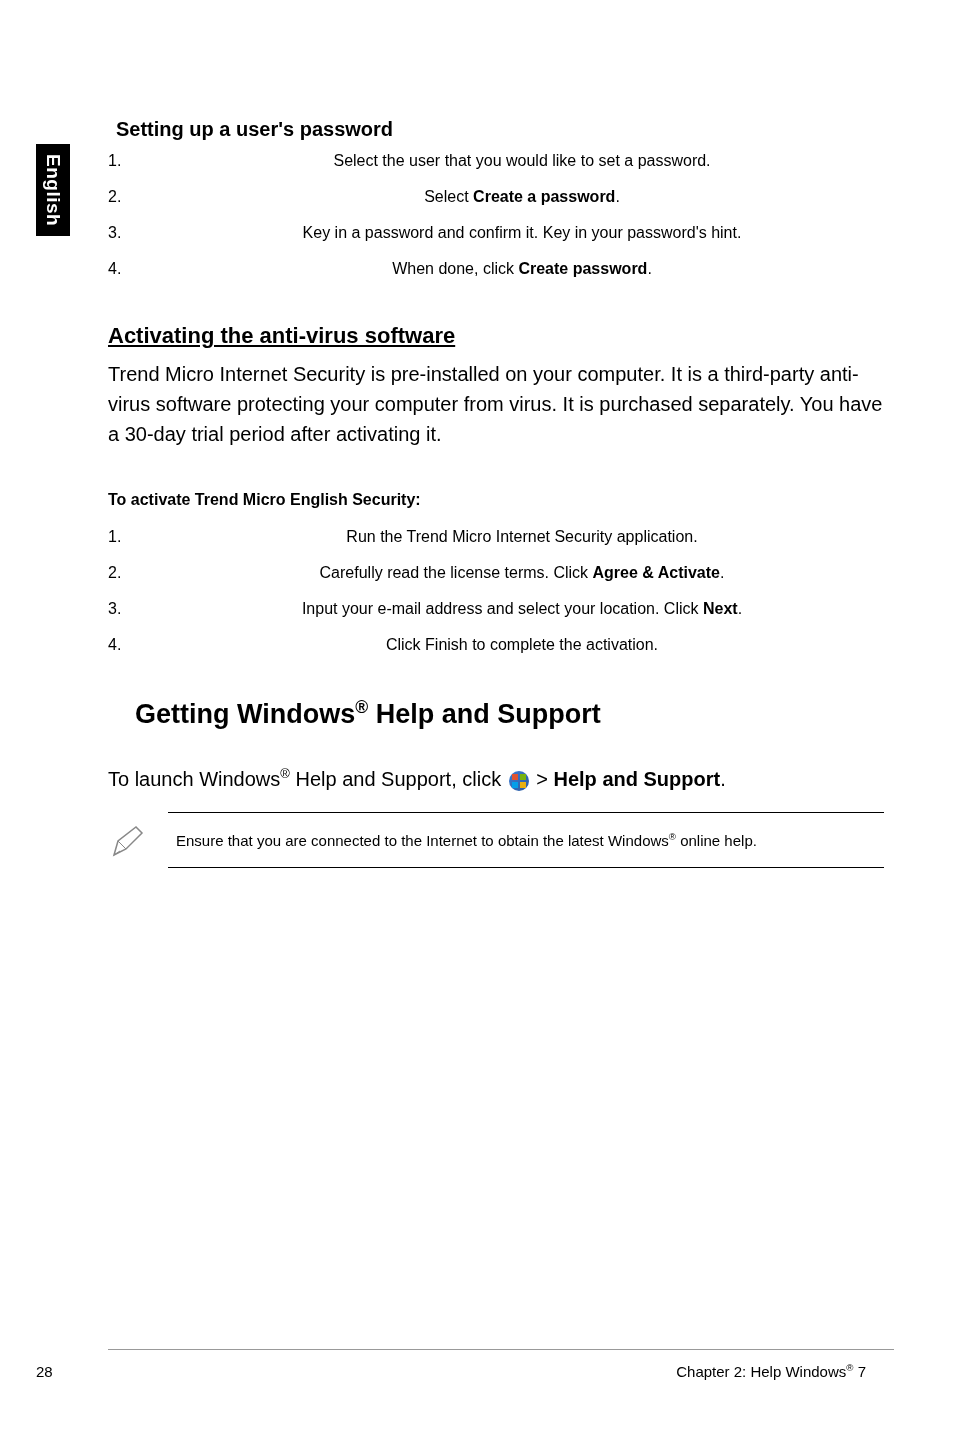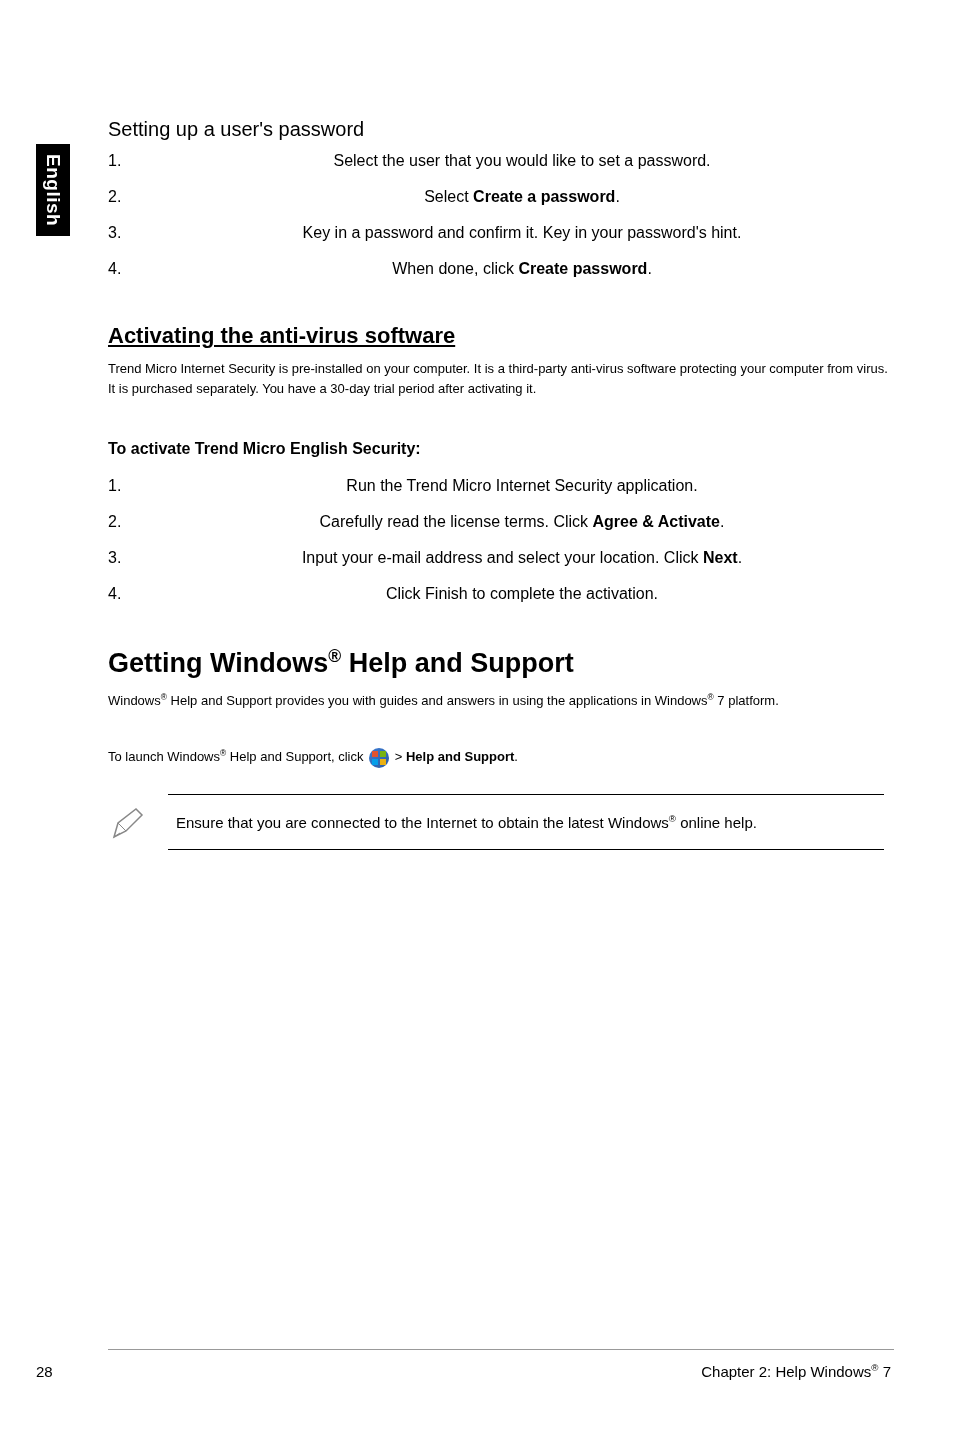--- a/index.html
+++ b/index.html
@@ -30,43 +30,45 @@
       font-family: "Arial Black", Arial, sans-serif;
     }
     .content {
       position: absolute;
       left: 108px;
       top: 118px;
       right: 60px;
     }
     .h3 {
       font-size: 20px;
-      font-weight: normal;
+      font-weight: bold;
       margin-bottom: 8px;
+      margin-left: 8px;
     }
     .h3-bold-sub {
       font-size: 16px;
       font-weight: bold;
       margin-bottom: 16px;
     }
     .h2 {
       font-size: 22px;
       font-weight: bold;
       margin-top: 42px;
       margin-bottom: 10px;
       text-decoration: underline;
     }
     .h1 {
       font-size: 27px;
       font-weight: bold;
       margin-top: 40px;
       margin-bottom: 12px;
+      margin-left: 27px;
     }
     .body-text {
-      font-size: 13px;
+      font-size: 20px;
       line-height: 1.5;
       margin-bottom: 14px;
     }
     .list {
       margin-bottom: 14px;
     }
     .list-item {
       display: flex;
       font-size: 16px;
       line-height: 1.5;
@@ -106,42 +108,42 @@
       position: absolute;
       left: 3px;
       top: 3px;
       width: 6px;
       height: 6px;
       background: #f25022;
       box-shadow: 8px 0 0 #7fba00, 0 8px 0 #00a4ef, 8px 8px 0 #ffb900;
       opacity: 0.9;
     }
     .note-block {
-      margin-top: 26px;
+      margin-top: 18px;
       margin-left: 60px;
       margin-right: 10px;
       border-top: 1px solid #000;
       border-bottom: 1px solid #000;
       padding: 18px 0 18px 8px;
       font-size: 15px;
       position: relative;
     }
     .pen-icon {
       position: absolute;
       left: -60px;
       top: 8px;
       width: 40px;
       height: 40px;
     }
     .footer {
       position: absolute;
       bottom: 58px;
       left: 0;
       right: 0;
-      padding: 0 63px 0 36px;
+      padding: 0 88px 0 36px;
       display: flex;
       justify-content: space-between;
       align-items: flex-end;
       font-size: 15px;
     }
     .footer-line {
       position: absolute;
       bottom: 88px;
       left: 108px;
       right: 60px;
@@ -196,21 +198,20 @@
       <div class="list-text"><span>Input your e-mail address and select your location. Click </span><span class="bold">Next</span><span>.</span></div>
     </div>
     <div class="list-item">
       <div class="list-num">4.</div>
       <div class="list-text">Click Finish to complete the activation.</div>
     </div>
   </div>
 
   <div class="h1"><span>Getting Windows</span><span class="sup">®</span><span> Help and Support</span></div>
 
-  <div class="body-text"><span>Windows</span><span class="sup">®</span><span> Help and Support provides you with guides and answers in using the applications in Windows</span><span class="sup">®</span><span> 7 platform.</span></div>
 
   <div style="height:22px;"></div>
 
   <div class="body-text"><span>To launch Windows</span><span class="sup">®</span><span> Help and Support, click </span><span class="start-icon"></span><span> &gt; </span><span class="bold">Help and Support</span><span>.</span></div>
 
   <div class="note-block">
     <svg class="pen-icon" viewBox="0 0 40 40">
       <path d="M 6 34 L 10 20 L 28 6 L 34 12 L 18 28 L 6 34 Z" fill="none" stroke="#888" stroke-width="1.5"></path>
       <path d="M 10 20 L 18 28" fill="none" stroke="#888" stroke-width="1"></path>
       <path d="M 6 34 L 12 30" fill="none" stroke="#888" stroke-width="1"></path>

